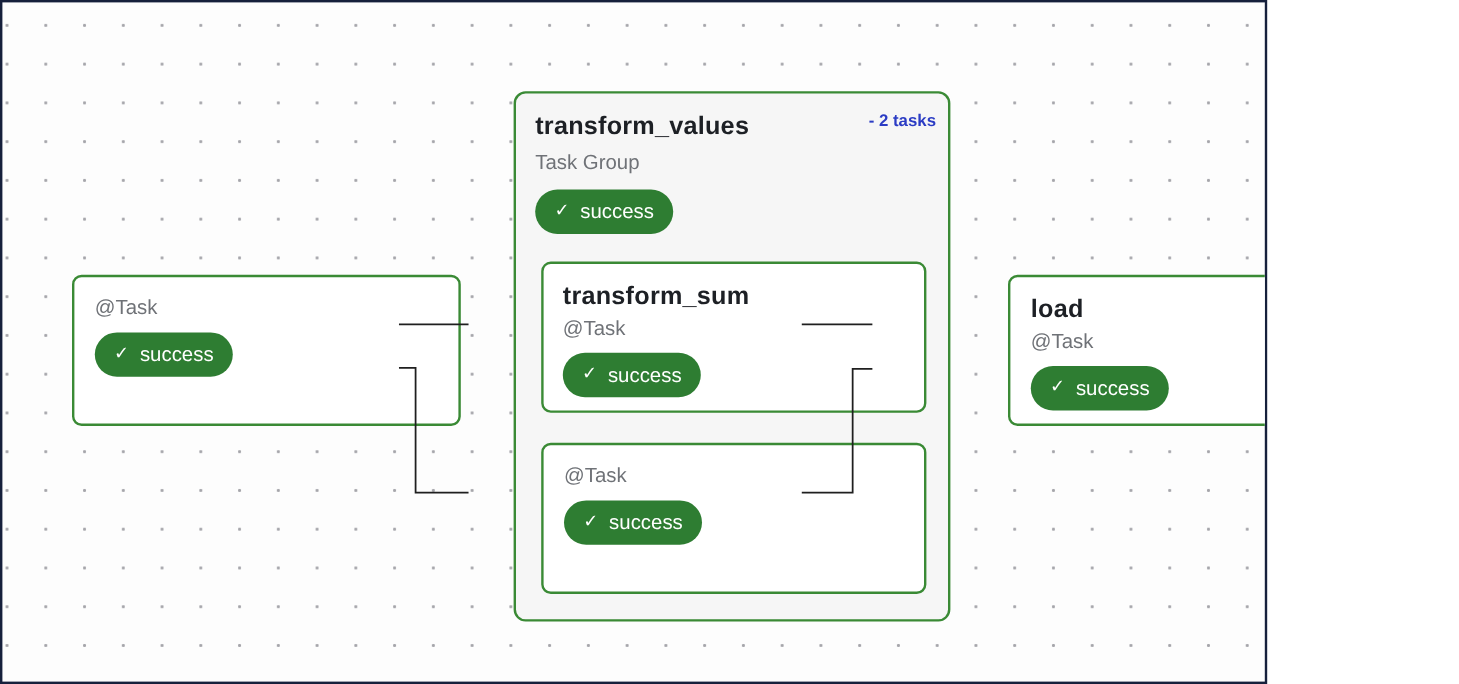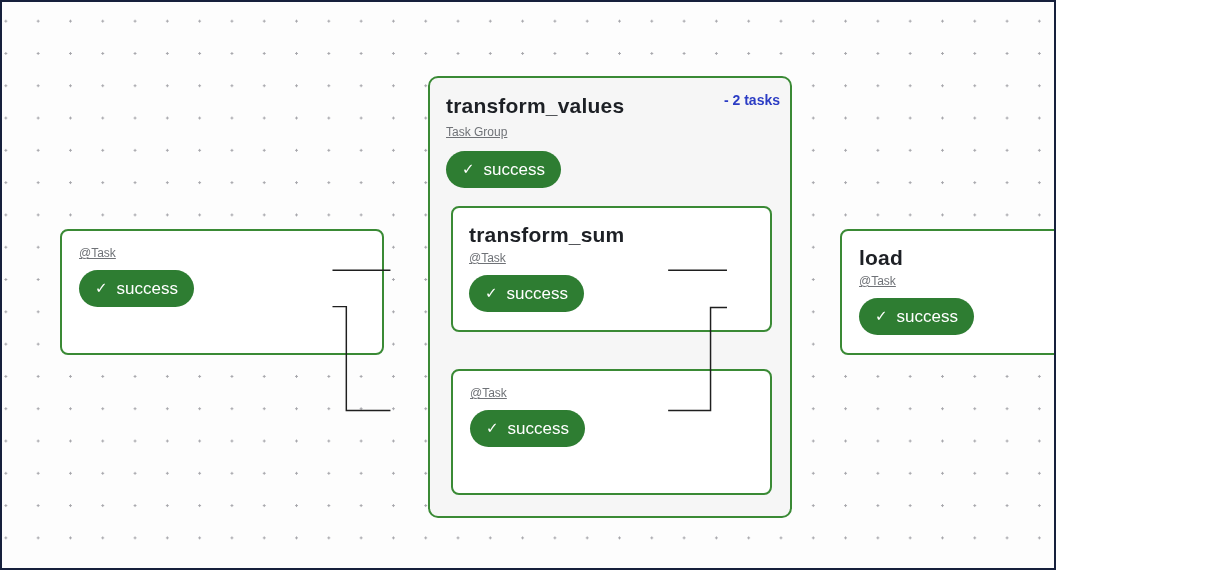--- a/index.html
+++ b/index.html
@@ -37,35 +37,34 @@
     background:var(--group-bg,#f6f6f6);
     border:2px solid var(--node-border,#3a8a35);
     border-radius:10px;
     padding:14px 10px 0 16px;
     z-index:1;
     cursor:pointer;
   }
 
   #node-extract { left:58px;  top:227px; width:324px; height:126px; }
   #group-transform { left:426px; top:74px; width:364px; height:442px; }
-  #node-sum    { left:449px; top:204px; width:321px; height:126px;padding-left:16px; }
+  #node-sum    { left:449px; top:216px; width:321px; height:126px;padding-left:16px; }
   #node-avg    { left:449px; top:367px; width:321px; height:126px; }
   #node-load   { left:838px; top:227px; width:320px; height:126px; }
 
   .node-title {
     font-size:21px; font-weight:700;
     color:var(--title,#1d2025);
     line-height:1.33; letter-spacing:.2px;
     white-space:nowrap;
   }
   .node-subtitle {
-    font-size:12px; color:var(--subtitle,#6f7277);
+    font-size:17px; color:var(--subtitle,#6f7277);
     line-height:1.4; margin-top:1px;
     white-space:nowrap;
-    text-decoration:underline;
   }
   .group .node-subtitle { margin-top:4px; }
 
   .badge {
     display:inline-flex; align-items:center; gap:9px;
     margin-top:8px; height:37px; padding:0 16px;
     border-radius:19px;
     background:var(--badge-bg,#2e7d32);
     color:var(--badge-text,#ffffff);
     font-size:17px; line-height:1;

